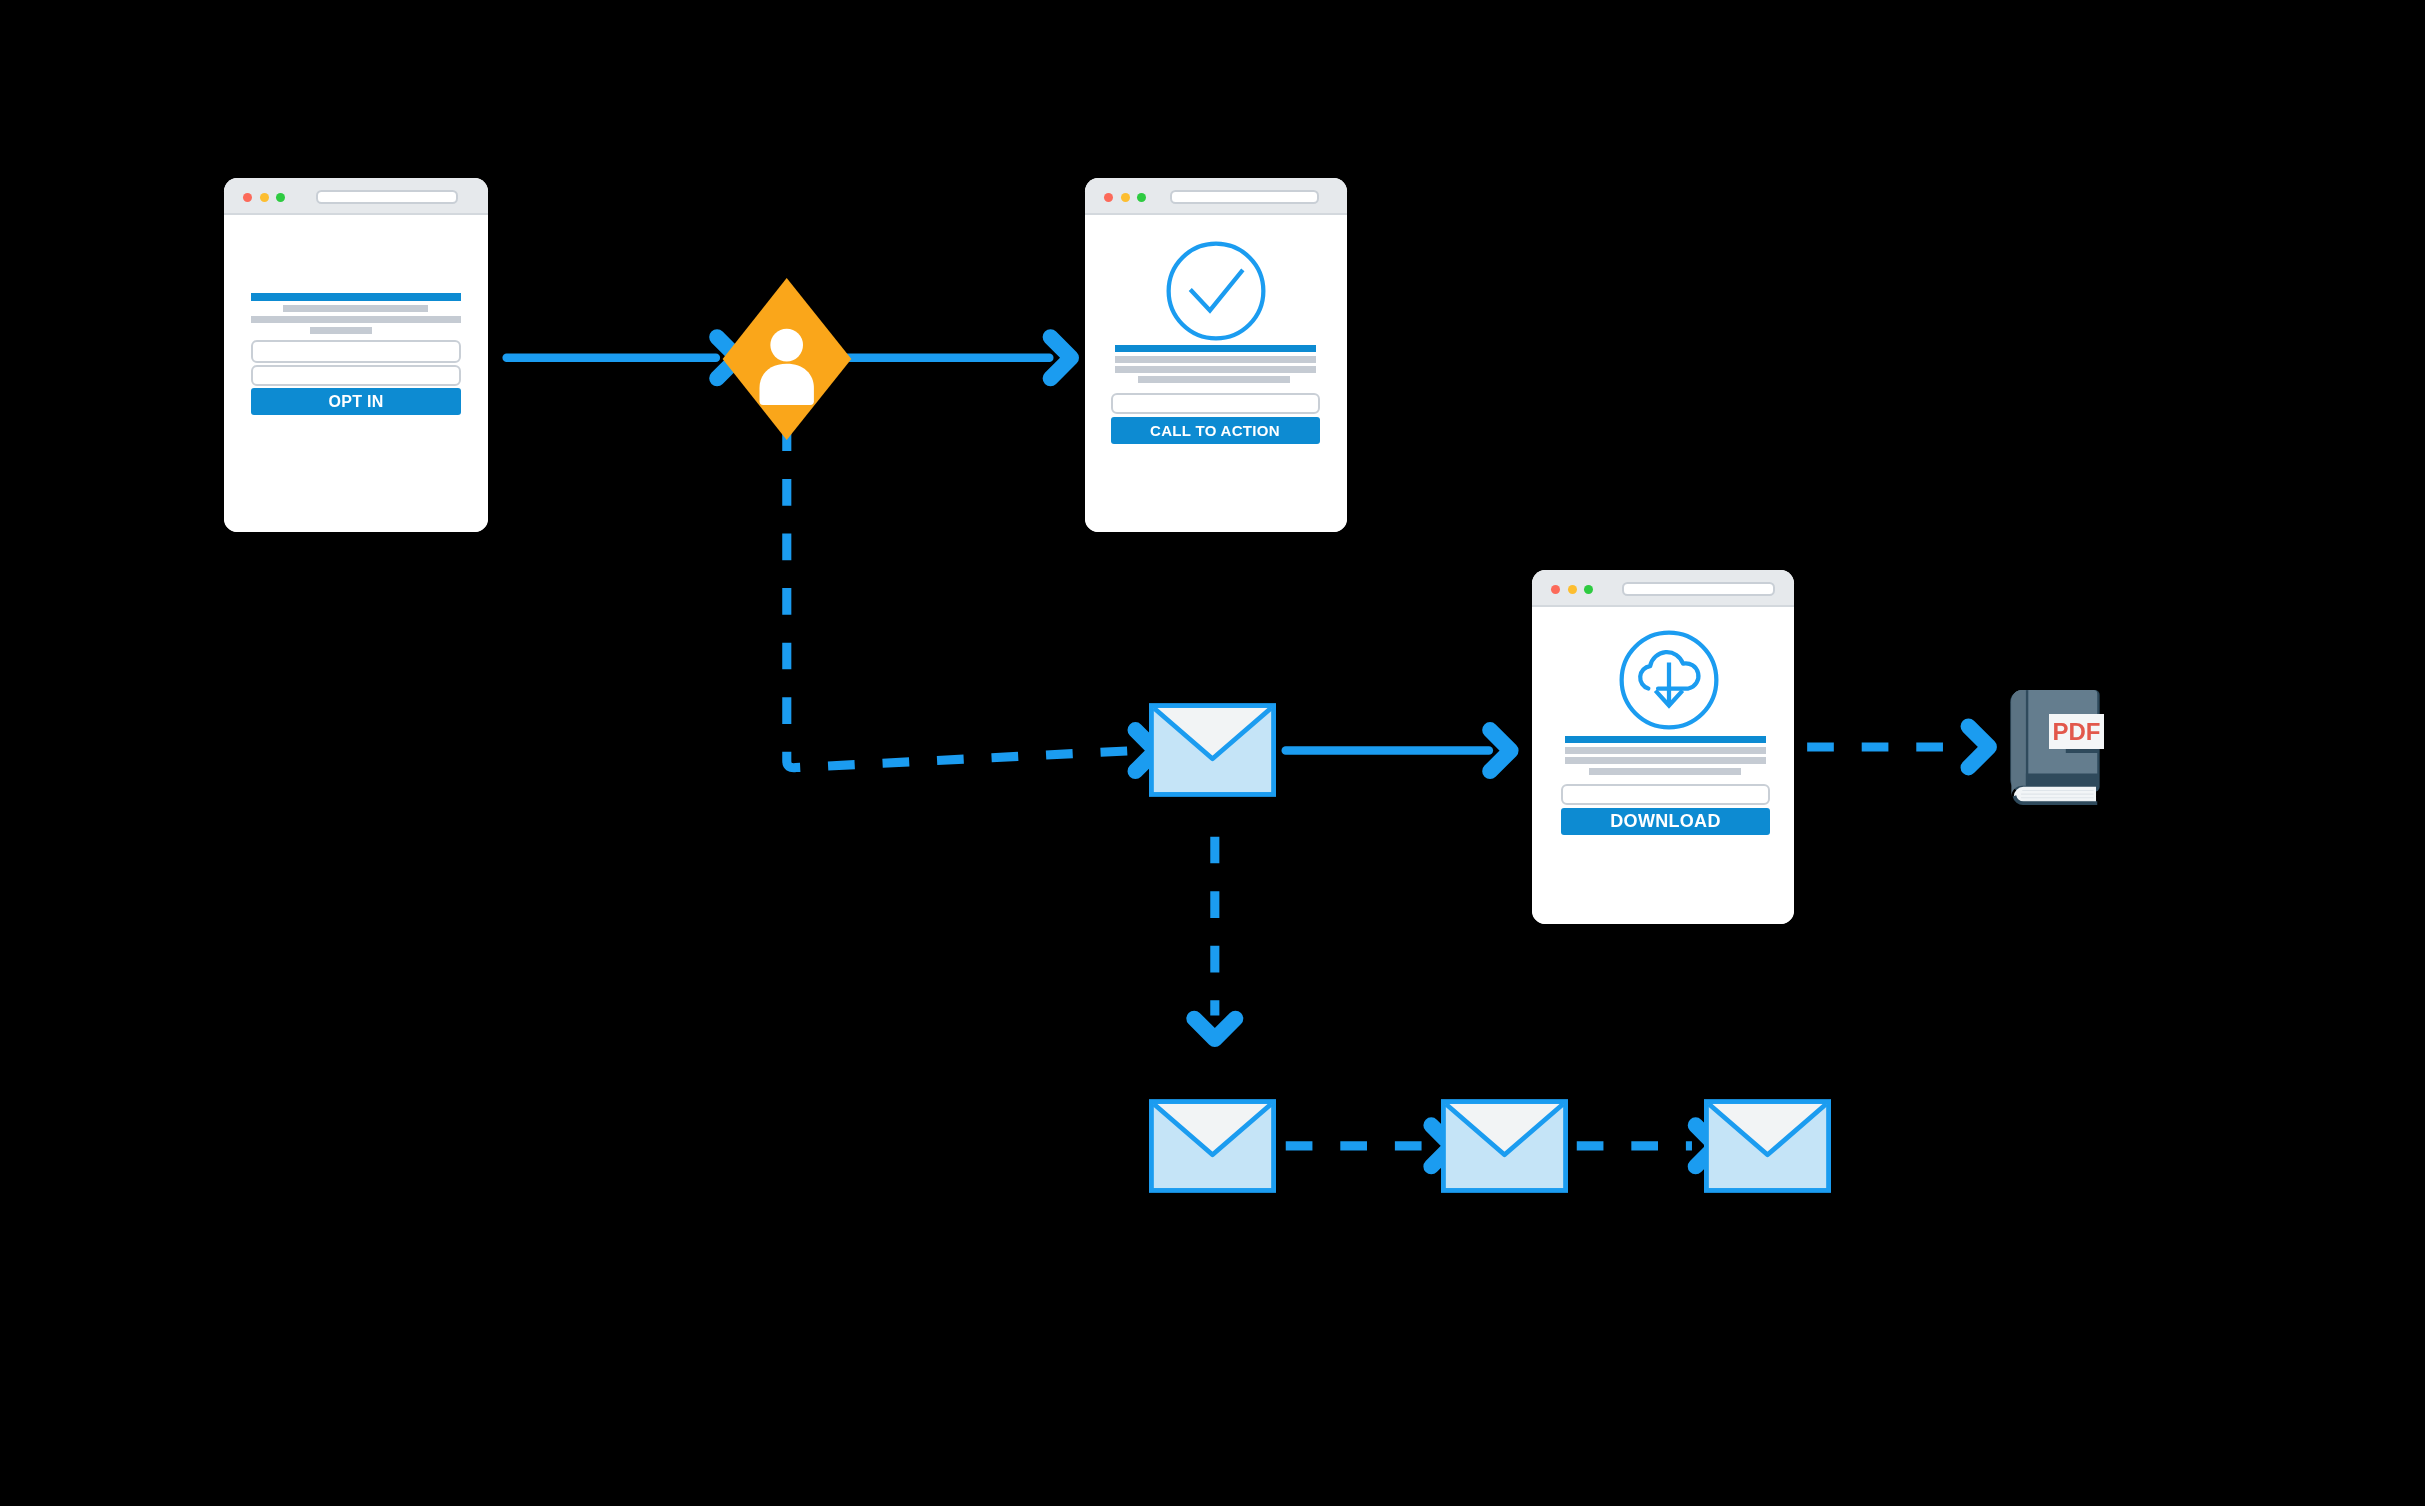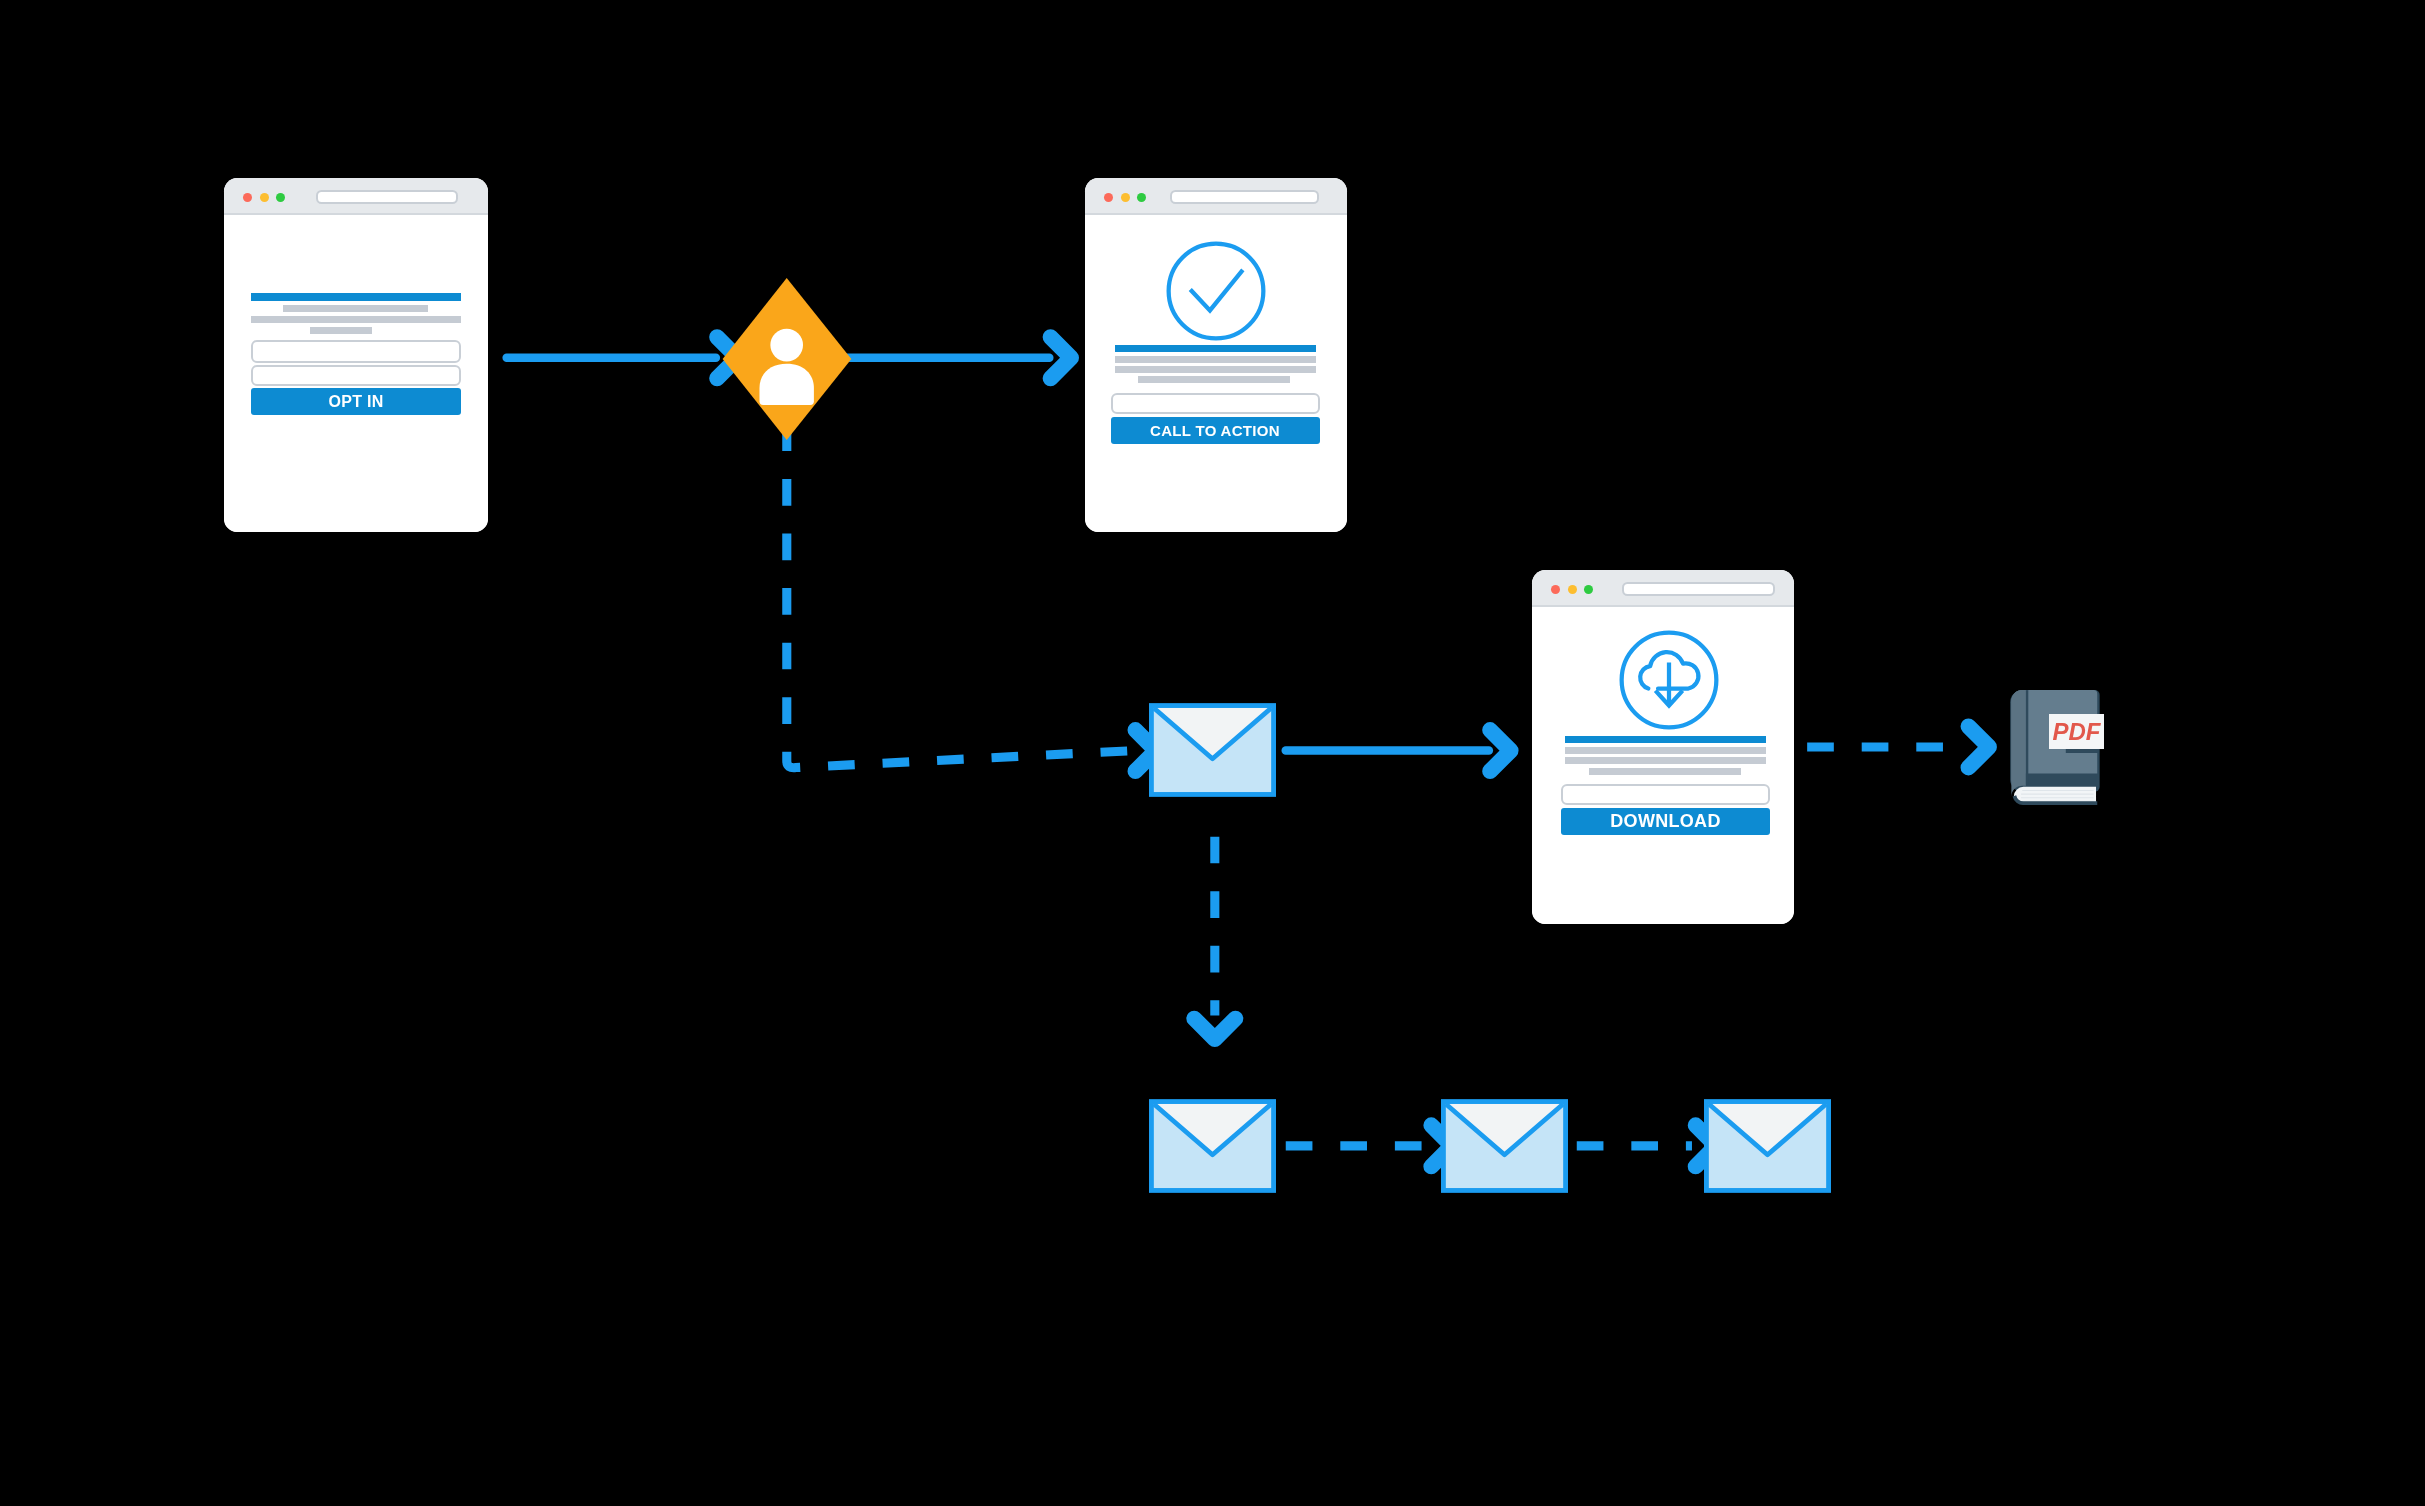--- a/index.html
+++ b/index.html
@@ -60,21 +60,21 @@
     white-space:nowrap;
   }
 
   
   .diamond{position:absolute;}
 
   
   .env{position:absolute;}
 
   
-  .book{position:absolute;font-style:italic;}
+  .book{position:absolute;}
   .pdf-label{
     position:absolute;
     background:#F4F6F7;
     color:#E2584B;
     font-weight:bold;
     display:flex;align-items:center;justify-content:center;
     letter-spacing:0px;
     box-sizing:border-box;
   }
 </style>

